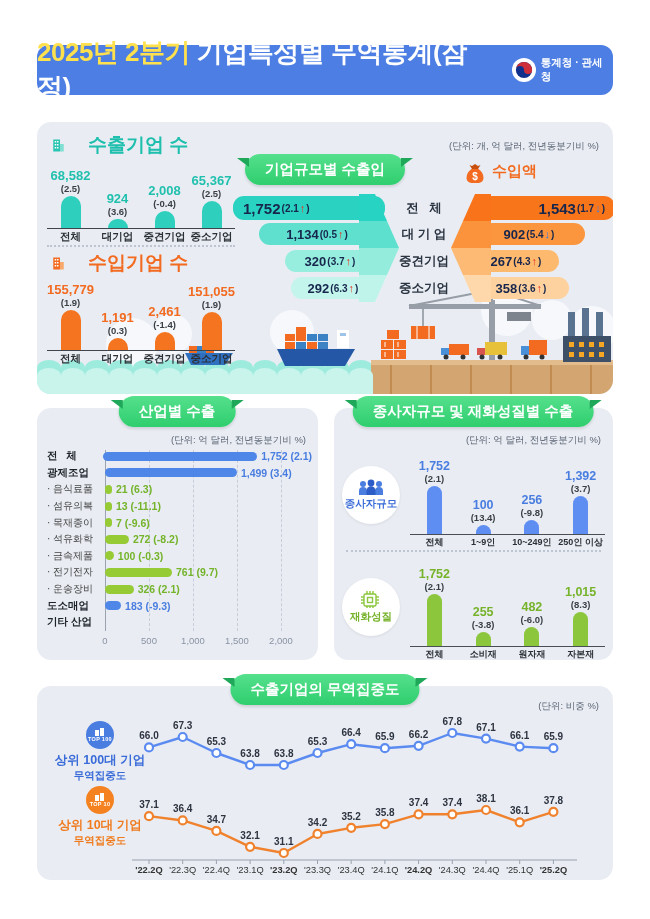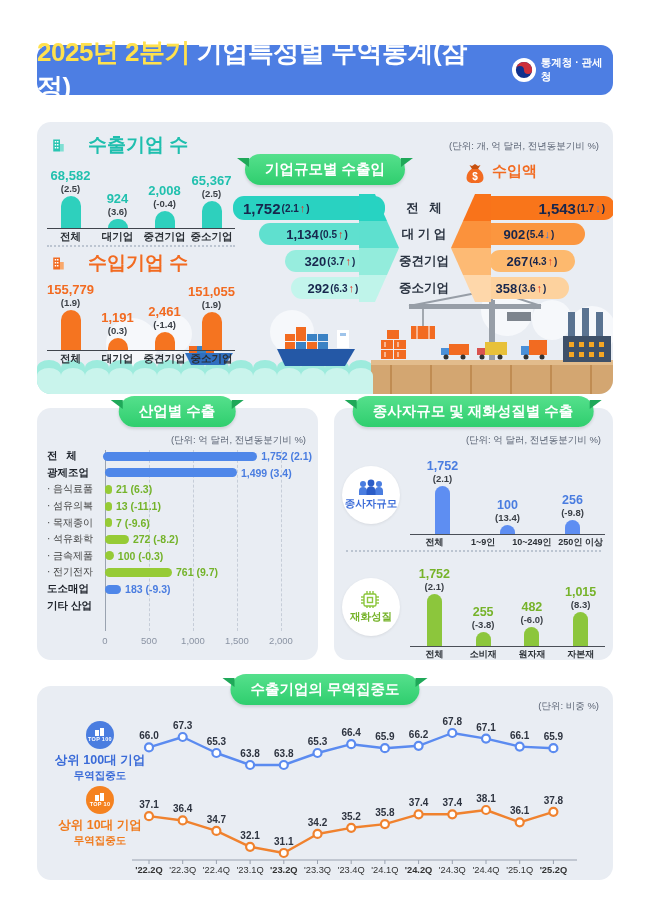--- a/index.html
+++ b/index.html
@@ -273,21 +273,21 @@
         <span class="ad">↓</span>
         <span class="pc">)</span>
       </div>
       <div class="pill pe2" style="left: 248px; top: 128px; width: 90px;">
         <span class="pv">320</span>
         <span class="pc"> (3.7</span>
         <span class="au">↑</span>
         <span class="pc">)</span>
       </div>
       <div class="flow-cat" style="top: 128px;">중견기업</div>
-      <div class="pill pi2" style="left: 452px; top: 128px; width: 86px;">
+      <div class="pill pi2" style="left: 436px; top: 128px; width: 86px;">
         <span class="pv">267</span>
         <span class="pc"> (4.3</span>
         <span class="au">↑</span>
         <span class="pc">)</span>
       </div>
       <div class="pill pe3" style="left: 254px; top: 155px; width: 84px;">
         <span class="pv">292</span>
         <span class="pc"> (6.3</span>
         <span class="au">↑</span>
         <span class="pc">)</span>
@@ -473,20 +473,27 @@
         </div>
       </div>
       <div class="ind-row">
         <div class="ind-label">· 전기전자</div>
         <div class="ind-barwrap">
           <div class="ind-bar green" style="width: 66.968px;"></div>
           <div class="ind-val green">761 (9.7)</div>
         </div>
       </div>
       <div class="ind-row">
+        <div class="ind-label">· 운송장비</div>
+        <div class="ind-barwrap">
+          <div class="ind-bar green" style="width: 28.688px;"></div>
+          <div class="ind-val green">326 (2.1)</div>
+        </div>
+      </div>
+      <div class="ind-row">
         <div class="ind-label b">도소매업</div>
         <div class="ind-barwrap">
           <div class="ind-bar blue" style="width: 16.104px;"></div>
           <div class="ind-val blue">183 (-9.3)</div>
         </div>
       </div>
       <div class="ind-row">
         <div class="ind-label b">기타 산업</div>
       </div>
     </div>
@@ -526,20 +533,25 @@
       </div>
       <div class="mc-col">
         <div class="mc-val">100</div>
         <div class="mc-chg">(13.4)</div>
         <div class="mc-bar" style="height: 9px;"></div>
       </div>
       <div class="mc-col">
         <div class="mc-val">256</div>
         <div class="mc-chg">(-9.8)</div>
         <div class="mc-bar" style="height: 14px;"></div>
+      </div>
+      <div class="mc-col">
+        <div class="mc-val">1,392</div>
+        <div class="mc-chg">(3.7)</div>
+        <div class="mc-bar" style="height: 38px;"></div>
       </div>
     </div>
   <div class="mini-labels" id="worker-labels">
       <div class="mc-lab">전체</div>
       <div class="mc-lab">1~9인</div>
       <div class="mc-lab">10~249인</div>
       <div class="mc-lab">250인 이상</div>
     </div>
 
   <div class="dotted" id="p3-divider" style="position:absolute;"></div>

